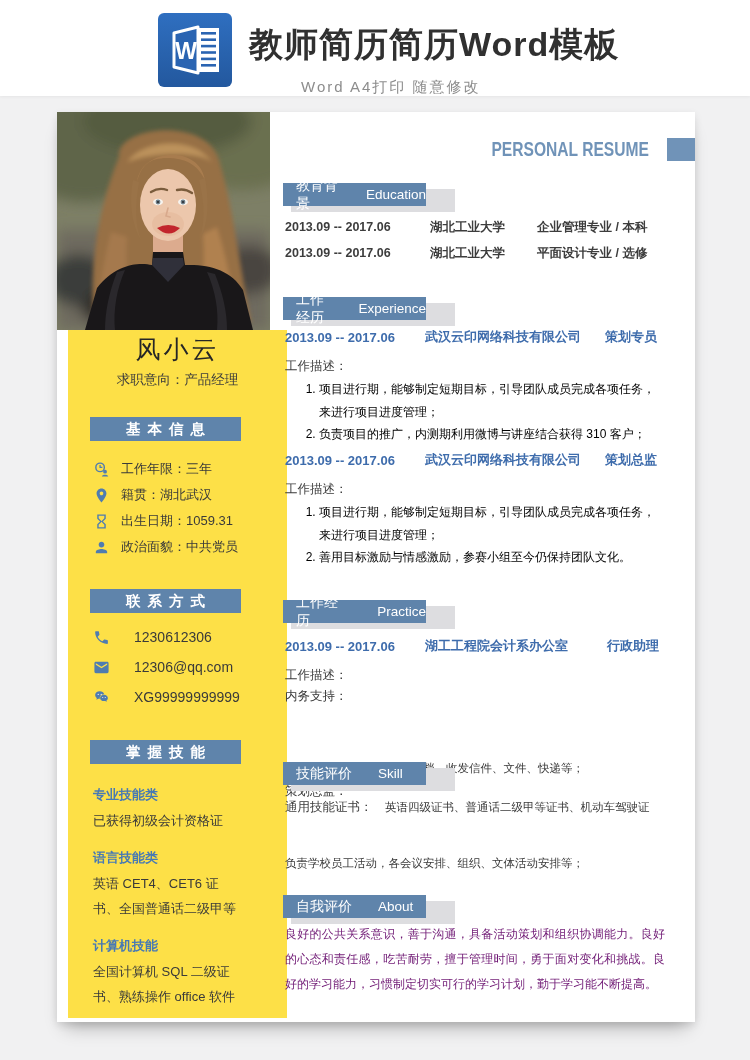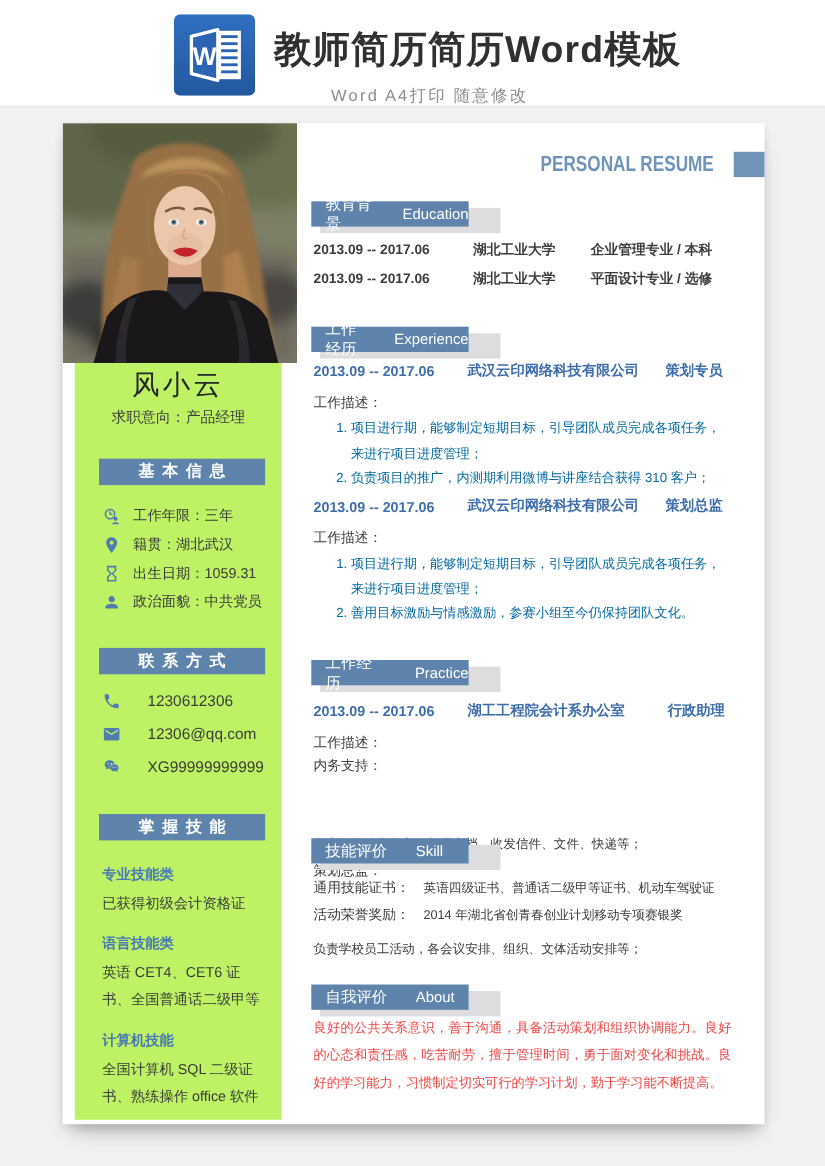--- a/index.html
+++ b/index.html
@@ -15,21 +15,21 @@
   .word-icon{position:absolute;left:158px;top:13px;width:74px;height:74px;}
   .t-title{position:absolute;left:249px;top:22px;font-size:34px;font-weight:700;color:#303030;
            letter-spacing:1px;white-space:nowrap;margin:0;}
   .t-sub{position:absolute;left:301px;top:78px;font-size:15px;color:#8d8d8d;letter-spacing:2px;
          white-space:nowrap;margin:0;}
   
   .page{position:absolute;left:57px;top:112px;width:638px;height:910px;background:#ffffff;
         box-shadow:0 12px 18px -8px rgba(0,0,0,.30),0 3px 8px rgba(0,0,0,.10);}
   .photo{position:absolute;left:0;top:0;width:213px;height:218px;overflow:hidden;}
   
-  .sidebar{position:absolute;left:11px;top:218px;width:188px;height:688px;background:#bef264;}
+  .sidebar{position:absolute;left:11px;top:218px;width:219px;height:688px;background:#fde047;}
   .name{position:absolute;top:3px;left:0;width:100%;text-align:center;font-size:25px;
         color:#262626;letter-spacing:3px;}
   .objective{position:absolute;top:41px;left:0;width:100%;text-align:center;font-size:13.5px;color:#3c3c3c;}
   .sbar{position:absolute;left:22px;width:151px;height:24px;background:#5f84ab;color:#fff;
         font-size:14.5px;font-weight:700;text-align:center;line-height:24px;
         letter-spacing:7px;text-indent:7px;}
   .sbar.basic{top:87px}.sbar.contact{top:259px}.sbar.skills{top:410px}
   .info-list{position:absolute;top:126px;left:25px;}
   .info-row{display:flex;align-items:center;height:26px;gap:11px;font-size:13px;color:#3a3a3a;white-space:nowrap;}
   .contact-list{position:absolute;top:292px;left:25px;}
@@ -54,29 +54,29 @@
   .sh-bar .en{margin-left:26px;font-size:13.5px;}
   .edu-rows{position:absolute;top:102px;left:2px;width:374px;}
   .edu-row{display:flex;align-items:center;height:26px;font-size:12.5px;font-weight:700;color:#3d3d3d;}
   .edu-row .p{flex:0 0 145px}.edu-row .s{flex:0 0 107px}.edu-row .m{flex:1}
   .job{position:absolute;left:2px;width:372px;}
   .job.j1{top:215px}.job.j2{top:338px}
   .job-line{display:flex;align-items:center;height:20px;font-size:13px;font-weight:700;color:#3e6cac;}
   .job-line .p{flex:0 0 140px}.job-line .pos{margin-left:auto}
   .desc-label{margin-top:9px;font-size:12.5px;color:#3a3a3a;line-height:20px;}
   ol.bullets{margin:2px 0 0 0;padding-left:34px;}
-  ol.bullets li{font-size:12px;line-height:22.5px;color:#0369a1;}
+  ol.bullets li{font-size:12px;line-height:22.5px;color:#000000;}
   .practice-block{position:absolute;left:2px;top:524px;width:374px;}
   .kv{display:flex;font-size:11.5px;color:#3a3a3a;line-height:22.5px;flex-direction:column;}
   .kv .k{flex:0 0 72px;font-size:12.5px;}
   .skill-rows{position:absolute;left:2px;top:684px;width:374px;}
   .kv2{display:flex;font-size:11.5px;color:#3a3a3a;line-height:23px;align-items:baseline;}
   .kv2 .k{flex:0 0 100px;font-size:12.5px;}
   .about-text{position:absolute;left:2px;top:810px;width:380px;margin:0;
-              font-size:12px;line-height:25px;color:#ef4444;text-align:justify;}
+              font-size:12px;line-height:25px;color:#701a75;text-align:justify;}
 </style>
 </head>
 <body>
 
 <header class="topbar">
   <div class="word-icon">
     <svg viewBox="0 0 74 74" width="74" height="74">
       <defs>
         <linearGradient id="wg" x1="0" y1="0" x2="0" y2="1">
           <stop offset="0" stop-color="#2f6fc0"></stop>
@@ -333,24 +333,20 @@
       <span class="sh-bar">
         <span class="cn">技能评价</span>
         <span class="en">Skill</span>
       </span>
     </div>
     <div class="skill-rows">
       <div class="kv2">
         <span class="k">通用技能证书：</span>
         <span>英语四级证书、普通话二级甲等证书、机动车驾驶证</span>
       </div>
-      <div class="kv2">
-        <span class="k">活动荣誉奖励：</span>
-        <span>2014 年湖北省创青春创业计划移动专项赛银奖</span>
-      </div>
     </div>
 
     <div class="sec-head abt">
       <span class="sh-shadow"></span>
       <span class="sh-bar">
         <span class="cn">自我评价</span>
         <span class="en">About</span>
       </span>
     </div>
     <p class="about-text">良好的公共关系意识，善于沟通，具备活动策划和组织协调能力。良好的心态和责任感，吃苦耐劳，擅于管理时间，勇于面对变化和挑战。良好的学习能力，习惯制定切实可行的学习计划，勤于学习能不断提高。</p>

